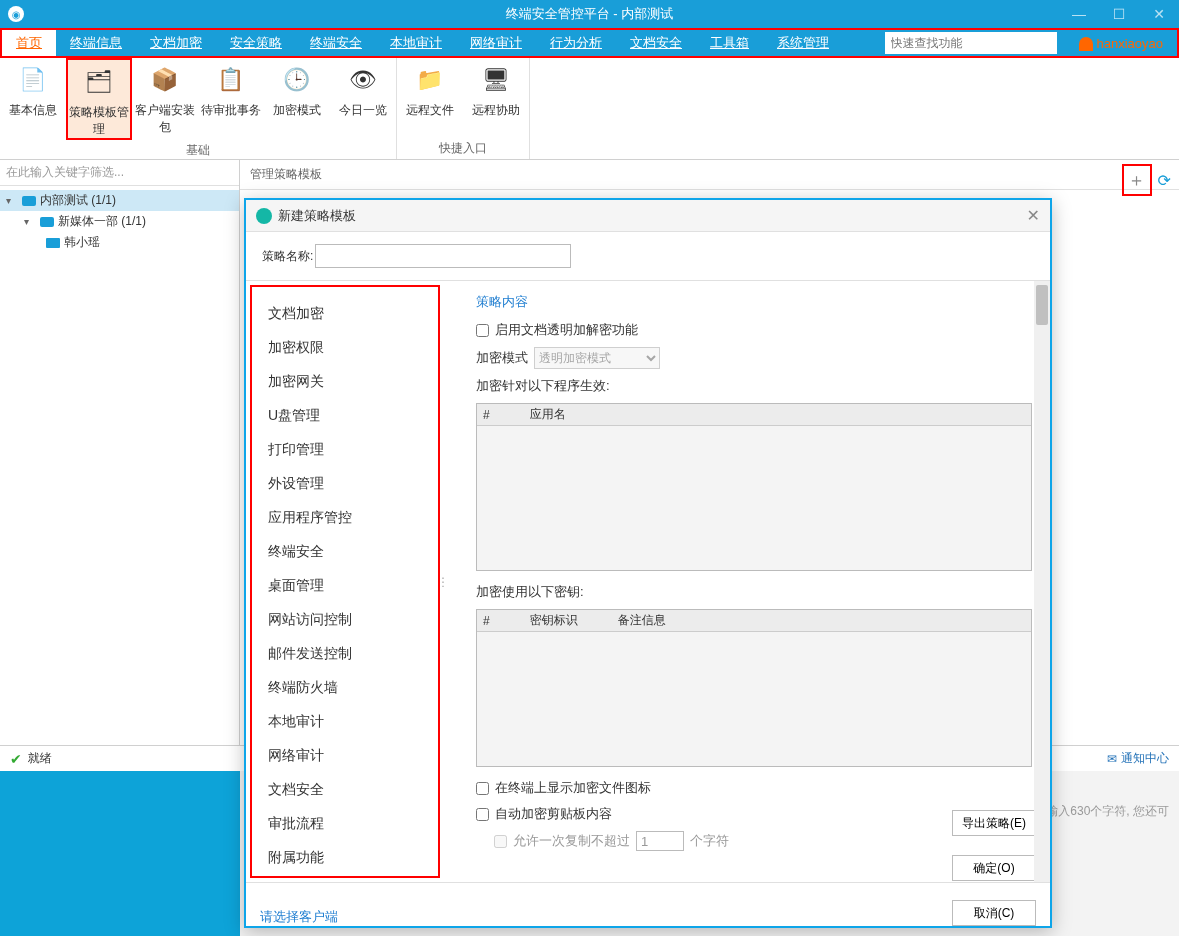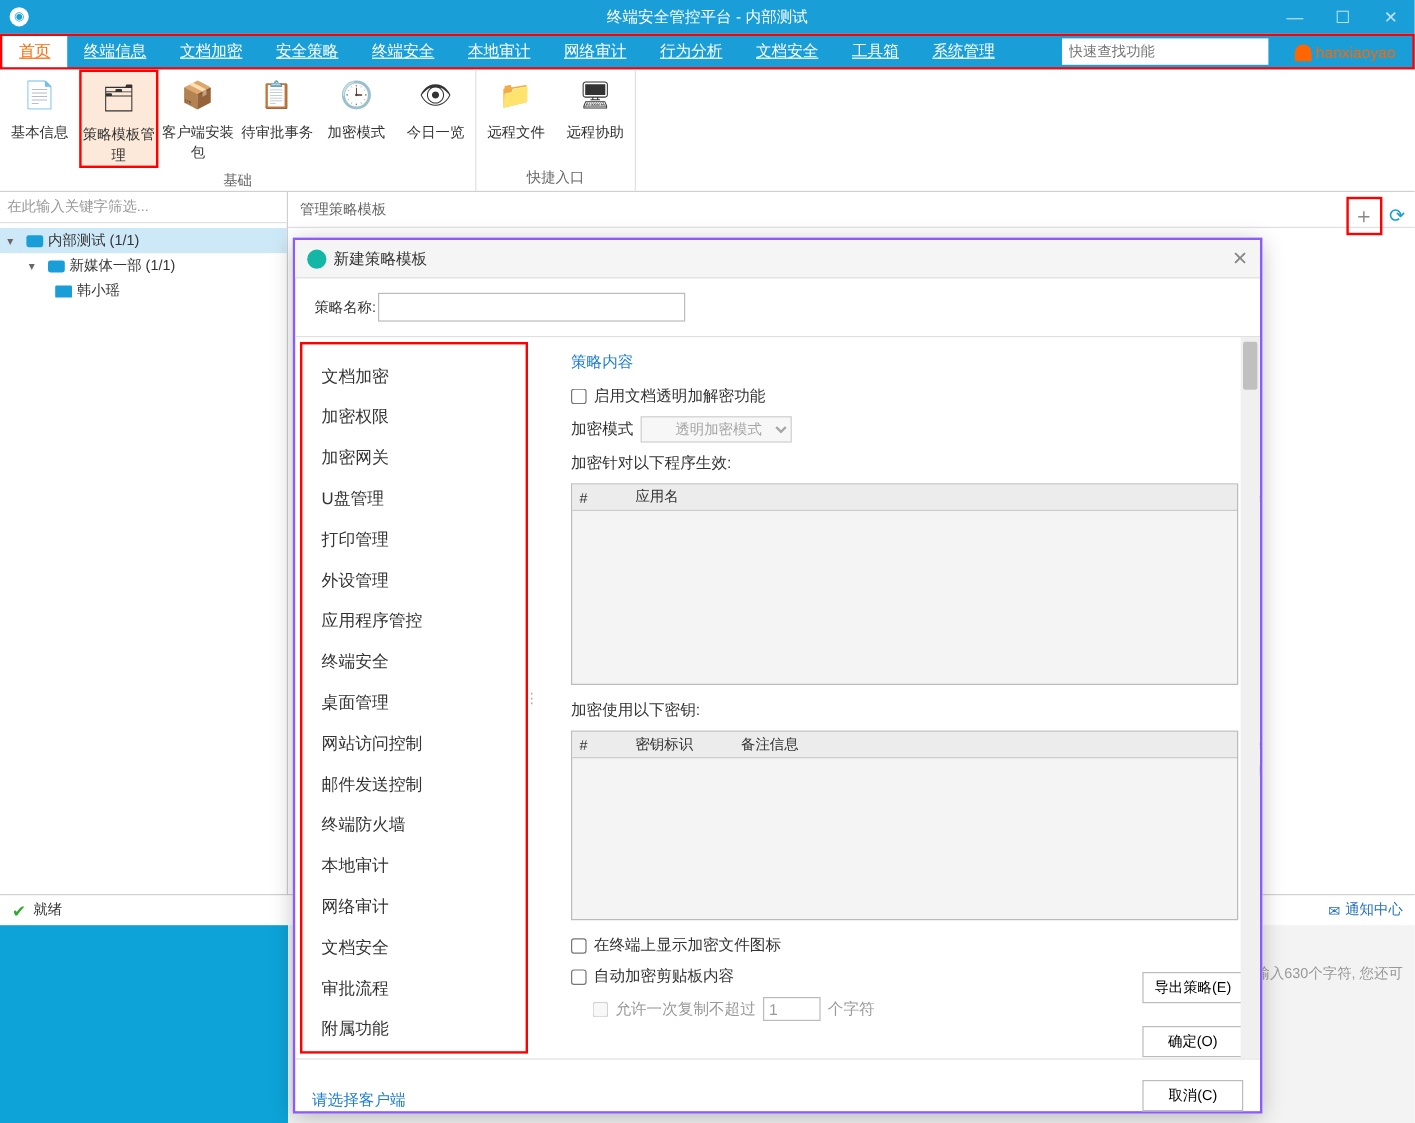--- a/index.html
+++ b/index.html
@@ -40,38 +40,38 @@
 .main-actions { position: absolute; right: 8px; top: 4px; display: flex; gap: 6px; align-items:center;}
 .plus-box{border:2px solid #f00; padding:2px 4px;}
 .action-icon{font-size:18px;color:#888;}
 .refresh-icon{color:#199ed8;font-size:16px;}
 .statusbar { height: 26px; border-top: 1px solid #d0d0d0; display: flex; align-items: center; padding: 0 10px; }
 .status-ok { color: #3a3; margin-right: 6px; font-size:14px;}
 .status-right { margin-left: auto; color: #2573b8; display:flex;align-items:center;gap:4px;}
 .bottom-strip { height: 165px; background: #f3f3f3; position: relative; }
 .bottom-left{width:240px;height:100%;background:#0da3d8;}
 .bottom-hint{position:absolute;right:10px;top:32px;color:#999;}
-.dialog { position: absolute; left: 244px; top: 198px; width: 808px; height: 730px; background: #fff; border: 2px solid #8b5cf6; box-shadow: 0 4px 18px rgba(0,0,0,.25); display: flex; flex-direction: column; }
+.dialog { position: absolute; left: 244px; top: 198px; width: 808px; height: 730px; background: #fff; border: 2px solid #0ea5e9; box-shadow: 0 4px 18px rgba(0,0,0,.25); display: flex; flex-direction: column; }
 .dlg-title { height: 32px; background: #f5f5f5; border-bottom: 1px solid #e0e0e0; display: flex; align-items: center; padding: 0 10px; }
 .dlg-title .icon { width: 16px; height: 16px; border-radius: 50%; background: #14b7a6; margin-right: 6px; }
 .dlg-title .txt { font-size: 13px; }
 .dlg-close { margin-left: auto; color: #888; font-size: 16px; }
 .dlg-name { padding: 12px 16px; border-bottom:1px solid #e0e0e0; display: flex; align-items: center; gap: 2px; }
 .dlg-name input { width: 256px; height: 24px; border: 1px solid #bbb; padding:0 4px;}
 .dlg-body { flex: 1; display: flex; overflow: hidden; }
 .cat-list { width: 190px; border: 2px solid #f00; margin: 4px 0 4px 4px; padding: 10px 0; overflow-y:auto;}
 .cat-item { padding: 8px 16px; font-size: 14px; cursor: pointer; }
 .splitter{width:6px;display:flex;align-items:center;justify-content:center;color:#aaa;}
 .cfg { flex: 1; padding: 12px 18px 12px 30px; overflow-y: auto; position:relative;}
 .cfg-scroll{position:absolute;right:0;top:0;bottom:0;width:16px;background:#f0f0f0;}
 .cfg-thumb{position:absolute;right:2px;top:4px;width:12px;height:40px;background:#c0c0c0;border-radius:2px;}
 .cfg h4 { color: #1e7dd0; font-weight: normal; font-size: 13px; margin-bottom: 10px; }
 .row { display: flex; align-items: center; gap: 6px; margin: 8px 0; font-size: 13px; }
 .row.indent{padding-left:18px;color:#999;}
-select { height: 22px; border: 1px solid #bbb; background: #f4f4f4; width: 126px; font-size:12px;padding-left:24px;}
+select { height: 22px; border: 1px solid #bbb; background: #f4f4f4; width: 126px; font-size:12px;}
 .tablebox { border: 1px solid #bbb; background: #f4f4f4; height: 168px; margin: 4px 0 12px; position: relative; }
 .tablebox.sm{height:158px;}
 .thead { display: flex; background: #ececec; height: 22px; align-items: center; border-bottom: 1px solid #ccc; font-size:12px;padding-left:6px;gap:40px;}
 .edit-icon { position: absolute; right: -22px; top: 2px; color: #1e7dd0; font-size: 14px; }
 .gear-icon{position:absolute;right:-22px;top:24px;color:#1e7dd0;font-size:14px;}
 .spin{width:48px;height:20px;border:1px solid #bbb;display:inline-flex;align-items:center;padding:0 4px;}
 .dlg-footer { height: 44px; border-top: 1px solid #e0e0e0; display: flex; align-items: flex-end; padding: 0 14px; }
 .dlg-footer a { color: #1e7dd0; font-size: 13px; text-decoration: none; }
 .dlg-footer .btns { margin-left: auto; display: flex; gap: 19px; flex-direction: column; }
 .dlg-footer button { width: 84px; height: 26px; border: 1px solid #bbb; background: #fff; font-size: 12px; cursor: pointer; }

